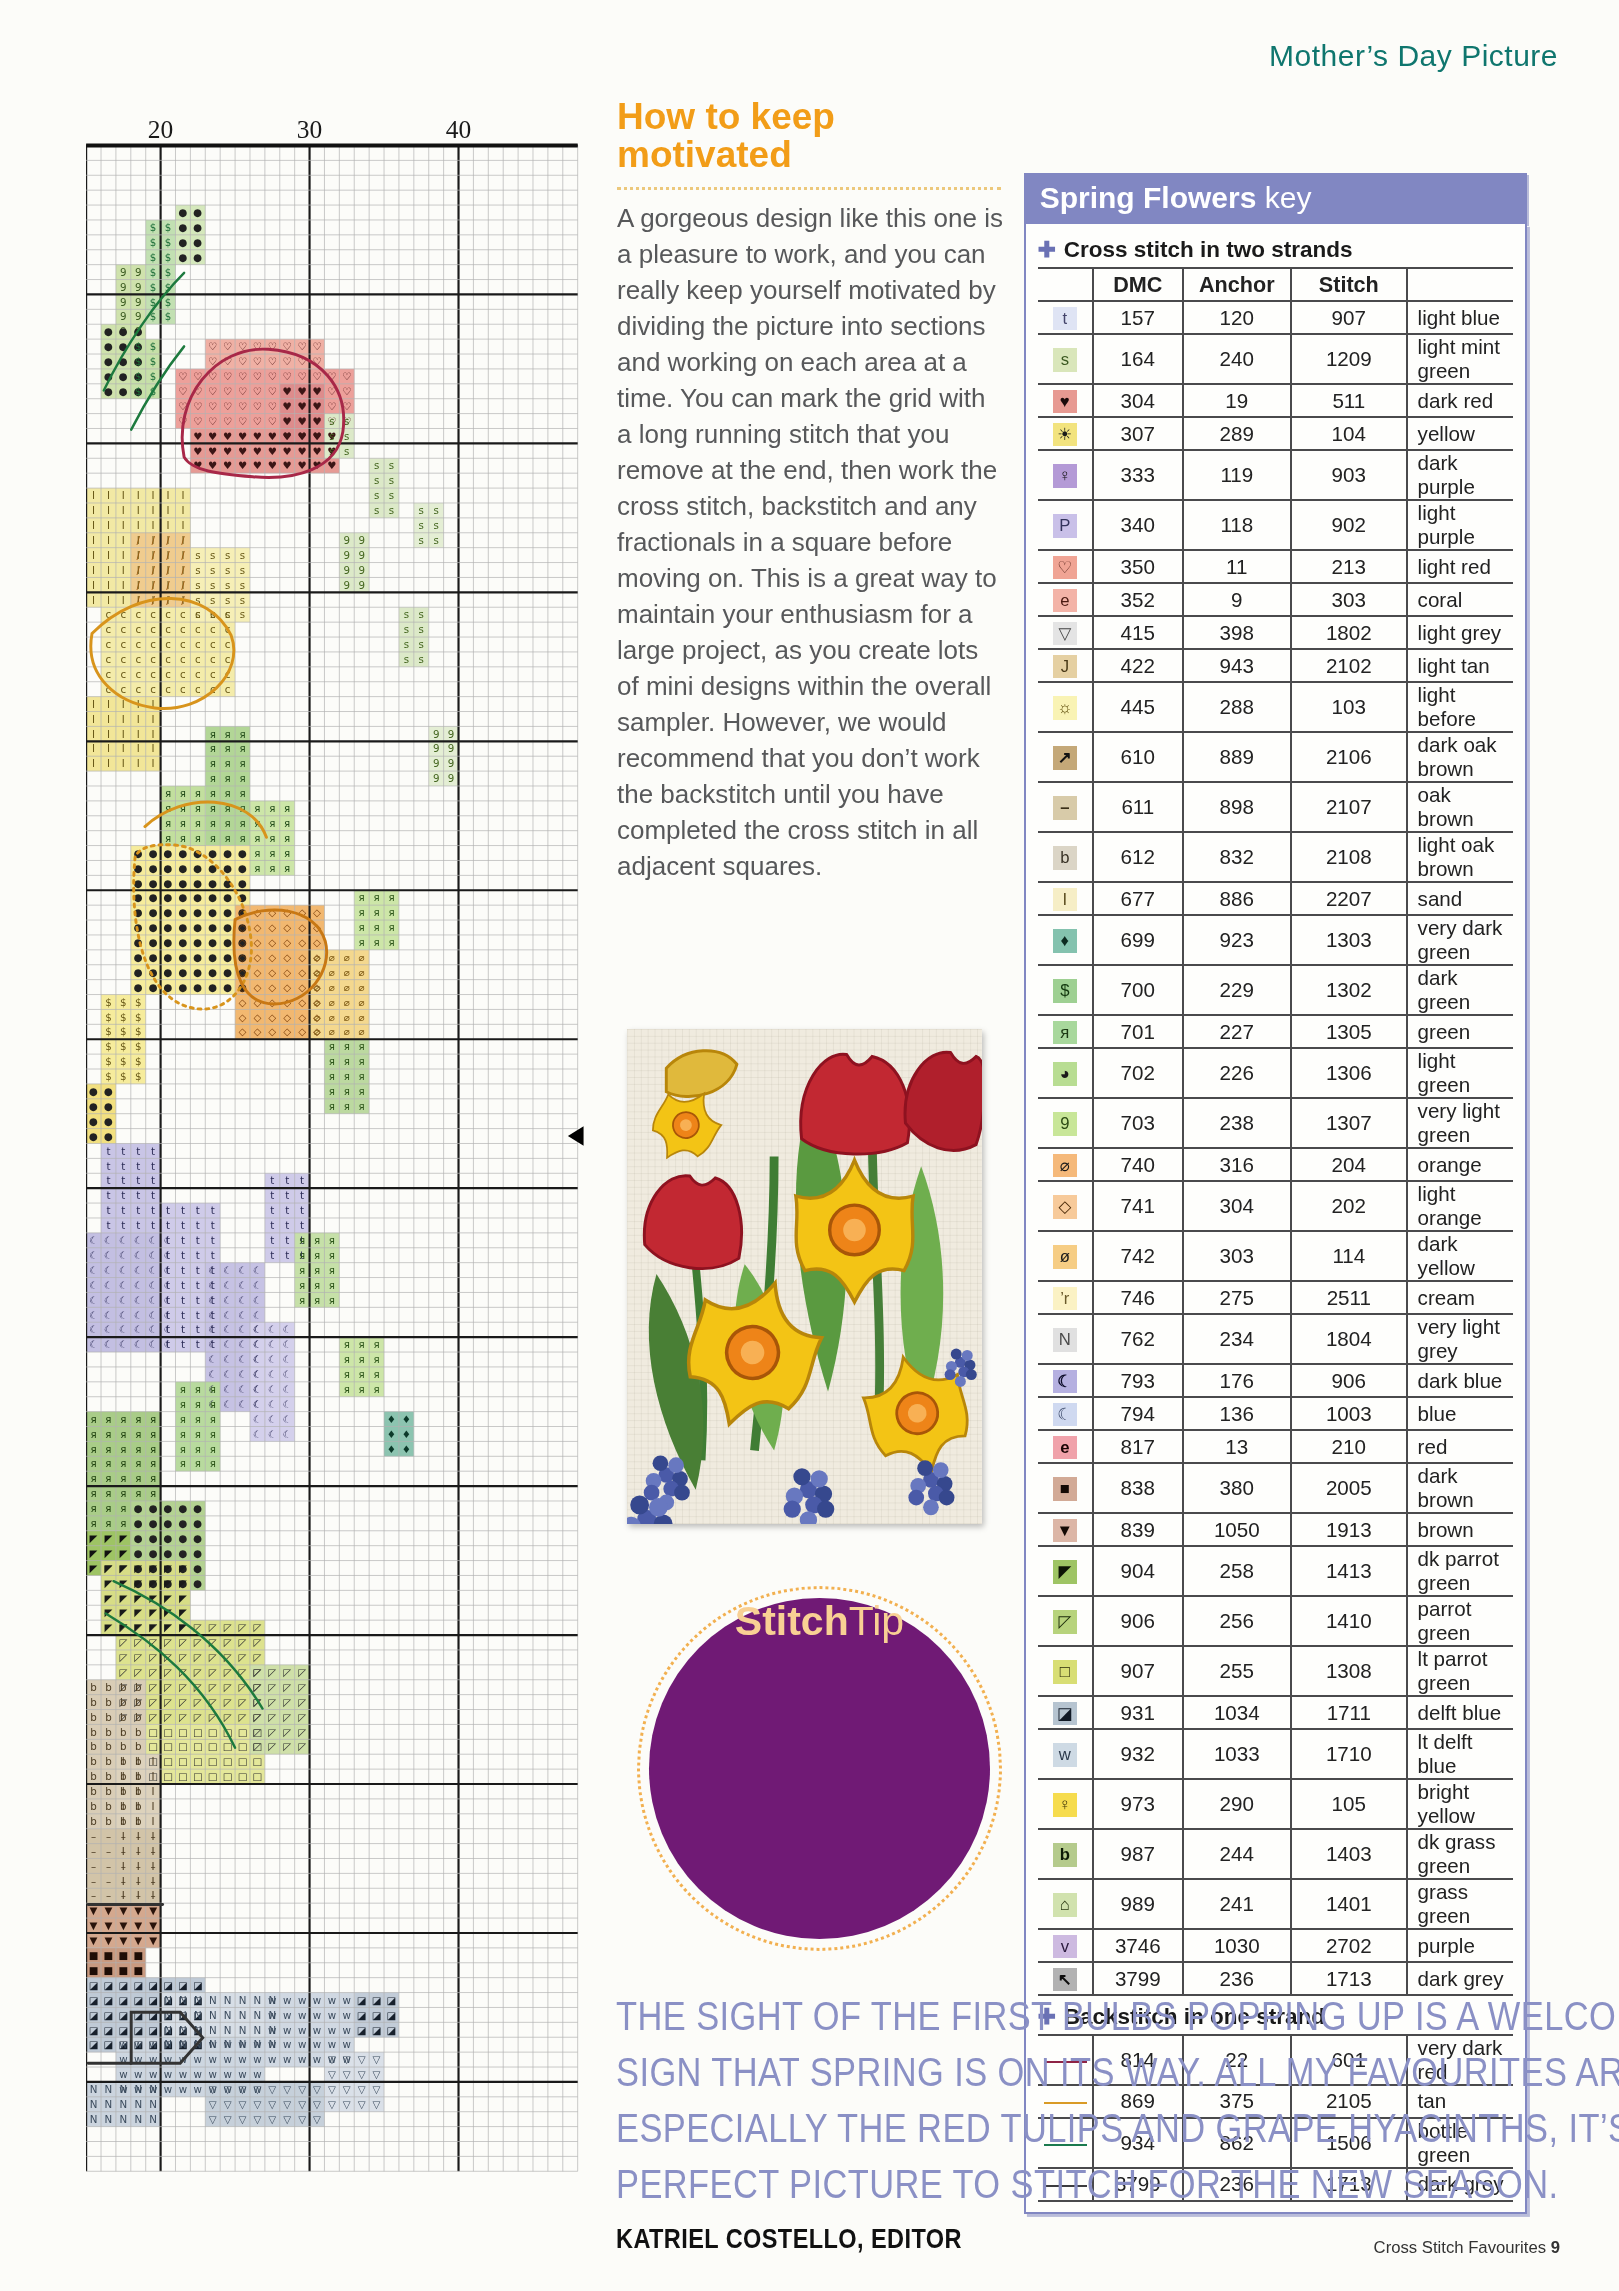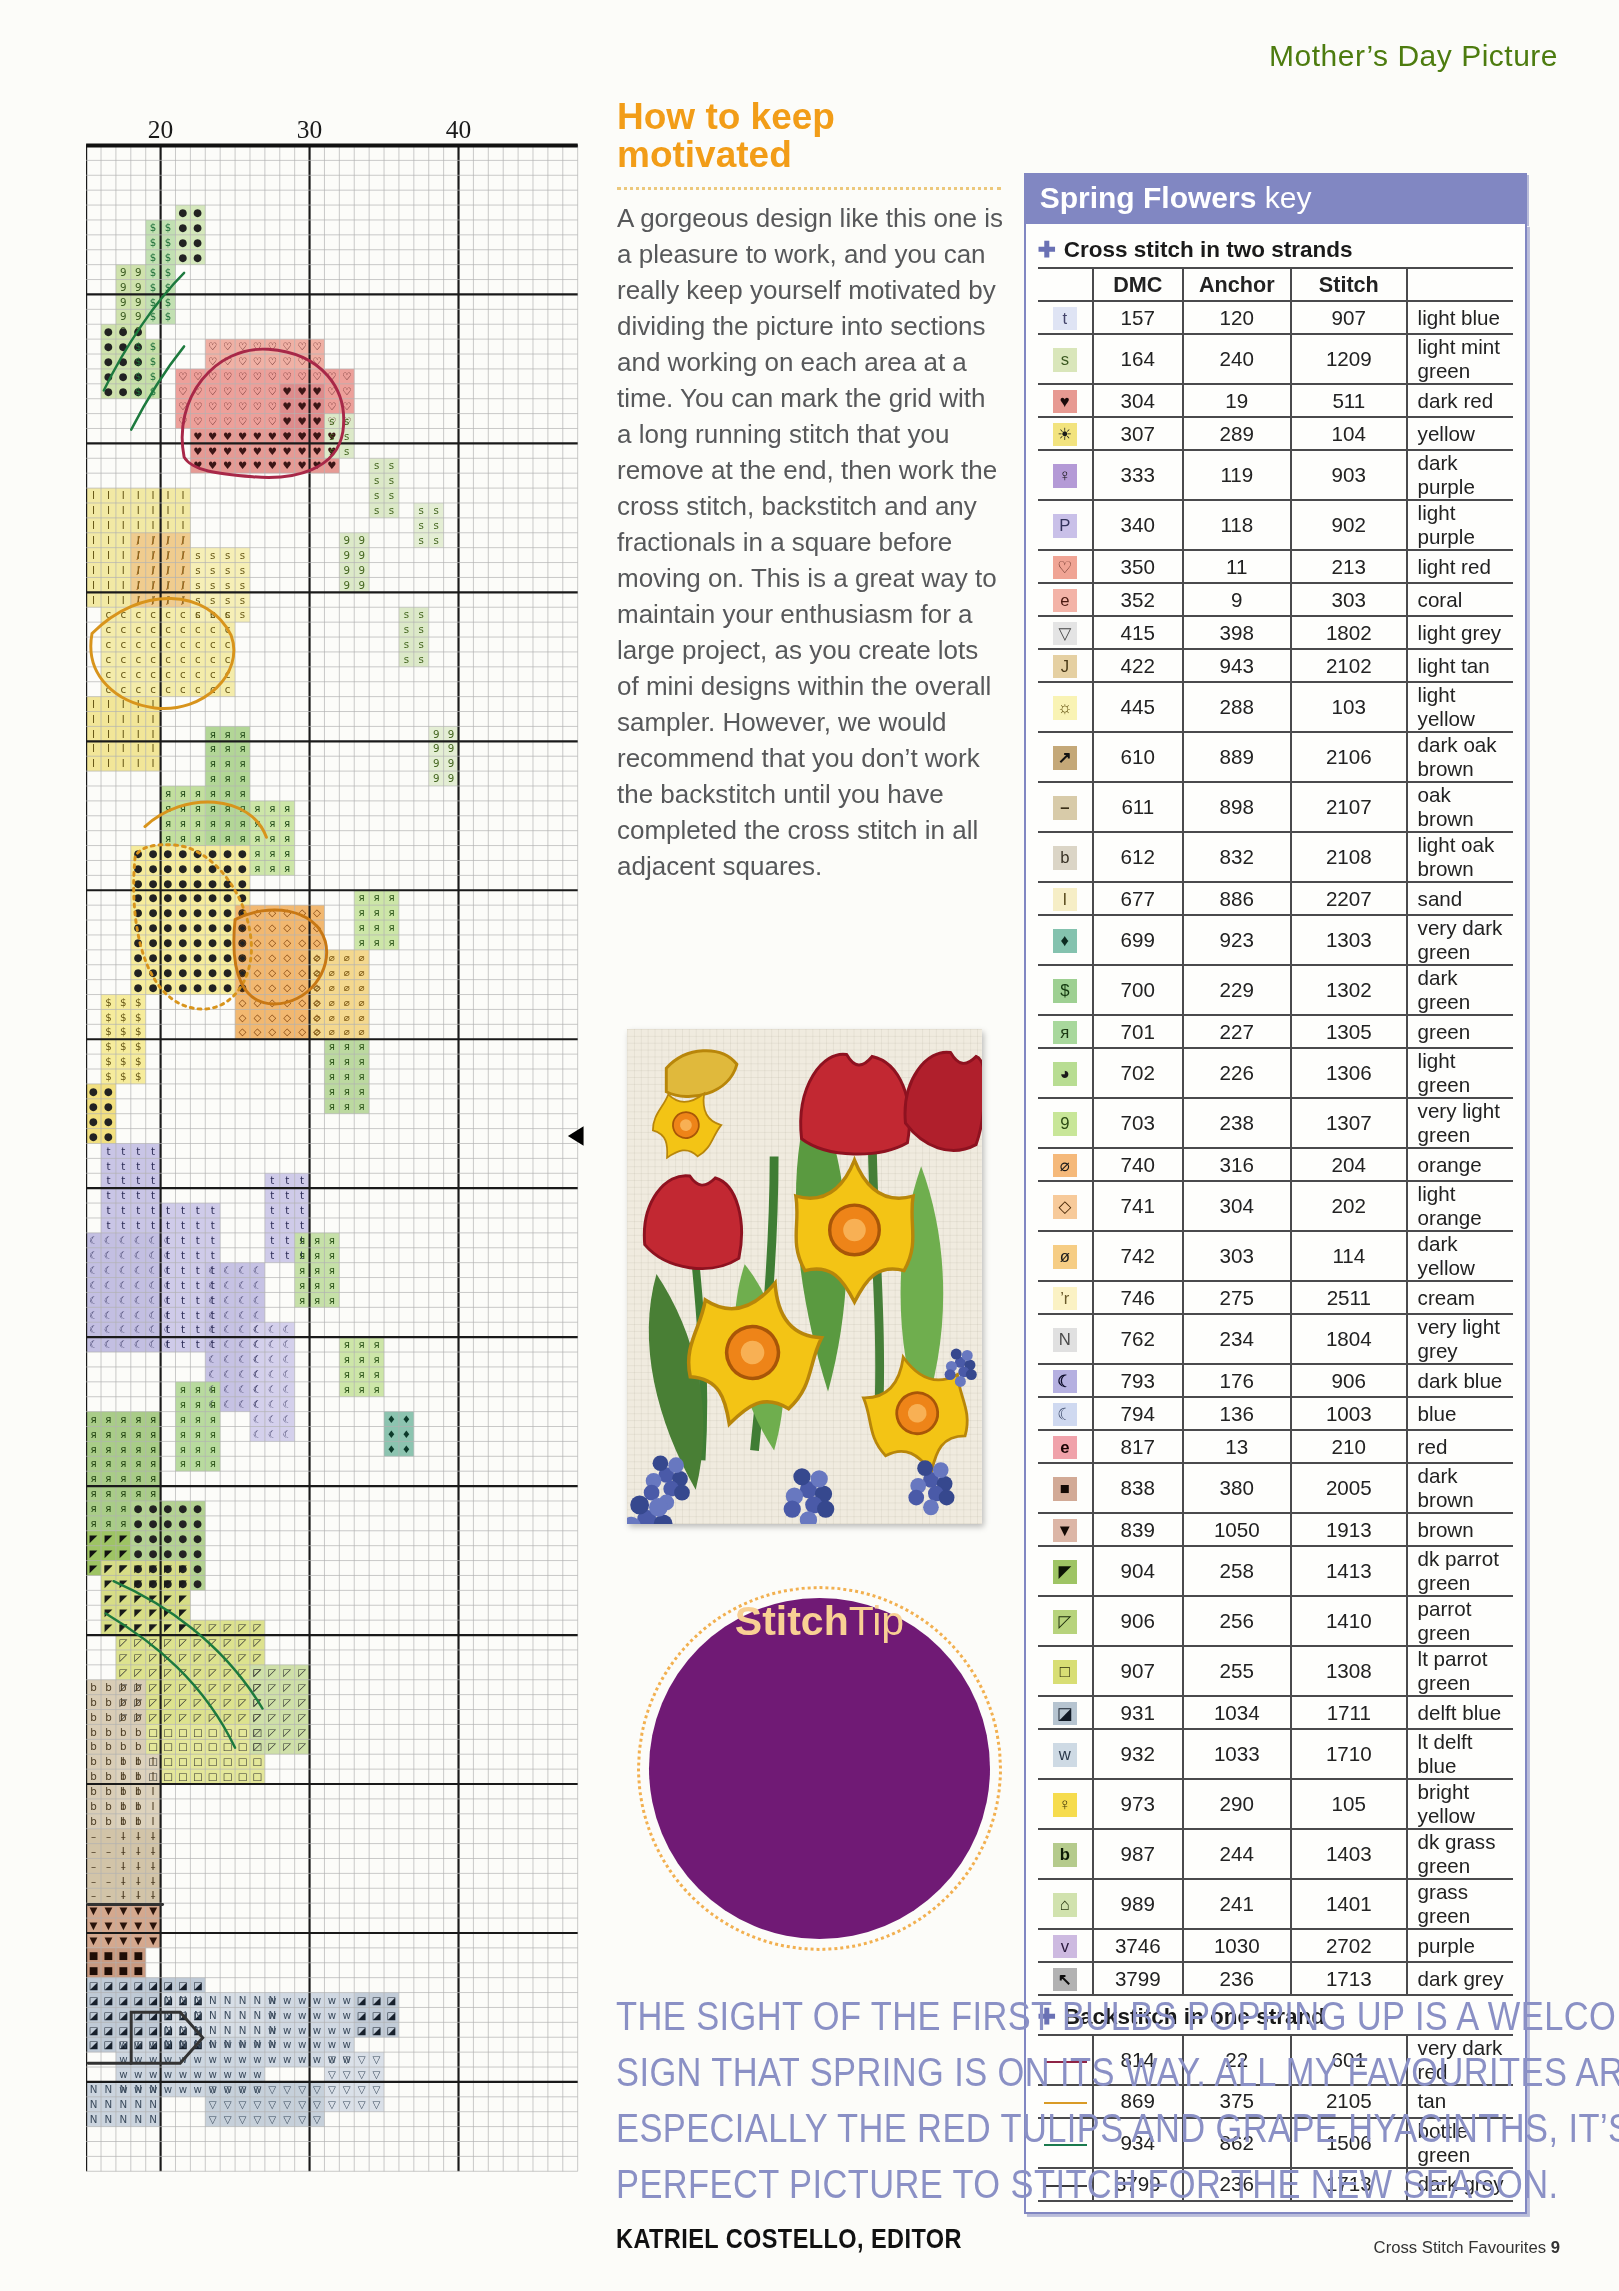--- a/index.html
+++ b/index.html
@@ -5,21 +5,21 @@
   html,body{margin:0;padding:0;}
   body{
     width:1619px;height:2292px;position:relative;overflow:hidden;
     background:#fcfcf9;
     font-family:"Liberation Sans", sans-serif;
     color:#57585a;
   }
   .abs{position:absolute;}
 
   
-  #page-header{top:39px;right:61px;font-size:30px;color:#4d7c0f;letter-spacing:0.5px;}
+  #page-header{top:39px;right:61px;font-size:30px;color:#0f766e;letter-spacing:0.5px;}
 
   
   #chart-wrap{left:86px;top:120px;}
 
   
   #article{left:617px;top:98px;width:390px;}
   #article h2{
     margin:0;font-size:37px;line-height:1.02;font-weight:bold;color:#f29d18;
   }
   #article .dotted-rule{border:0;border-top:3.9px dotted #ecc87c;margin:13.7px 0 9.8px 0;width:384px;}
@@ -1956,21 +1956,21 @@
             <td>422</td>
             <td>943</td>
             <td>2102</td>
             <td class="namecol">light tan</td>
           </tr>
           <tr>
             <td><span class="symchip" style="background:#f9f3b4;color:#6a5a18;">☼</span></td>
             <td>445</td>
             <td>288</td>
             <td>103</td>
-            <td class="namecol">light yellow</td>
+            <td class="namecol">light before</td>
           </tr>
           <tr>
             <td><span class="symchip" style="background:#c4a878;color:#121212;font-weight:bold;">↗</span></td>
             <td>610</td>
             <td>889</td>
             <td>2106</td>
             <td class="namecol">dark oak brown</td>
           </tr>
           <tr>
             <td><span class="symchip" style="background:#d8cba9;color:#3a2f18;font-weight:bold;">–</span></td>

